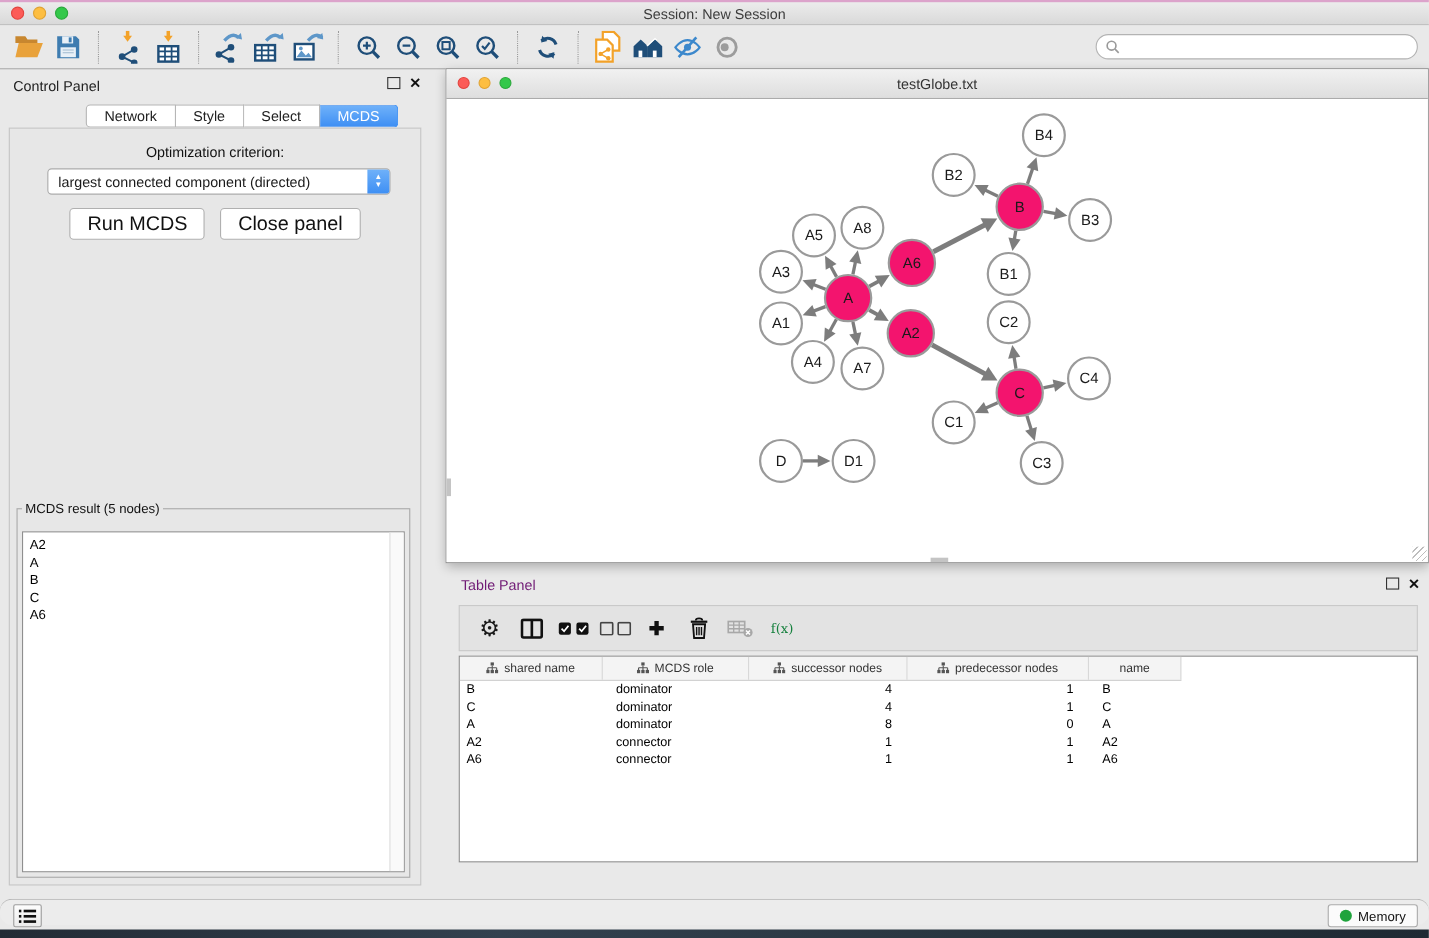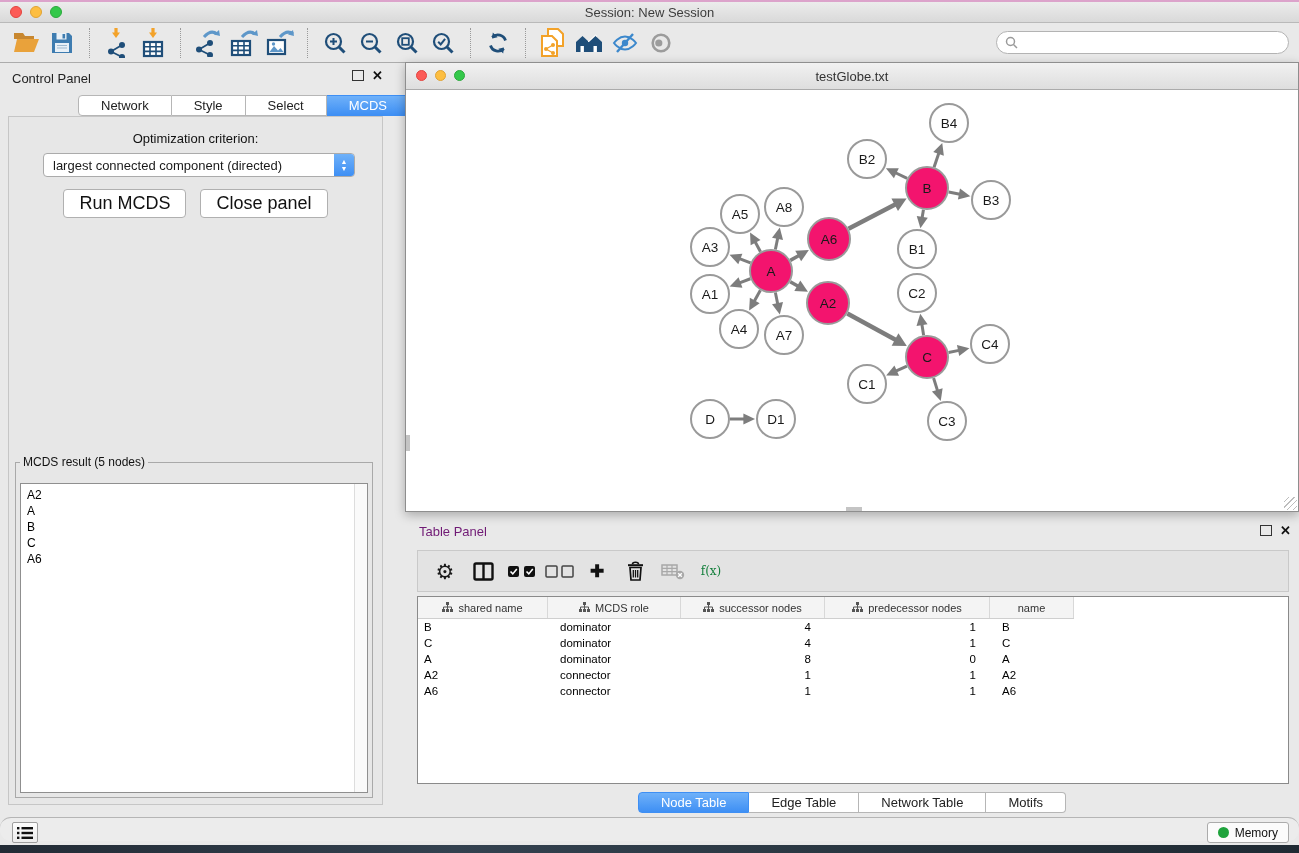--- a/index.html
+++ b/index.html
@@ -36,21 +36,21 @@
   }
   .search input{border:none;outline:none;flex:1;font-size:12px;background:transparent;font-family:inherit;}
   
   .control-panel{position:absolute;left:0;top:63px;width:391px;bottom:36px;}
   .cp-header{position:absolute;left:0;top:0;right:0;height:30px;display:flex;align-items:center;}
   .cp-title{font-size:13px;color:#222;margin-left:12px;}
   .panel-btns{position:absolute;right:8px;top:7px;display:flex;gap:8px;align-items:center;}
   .float-box{width:10px;height:9px;border:1.5px solid #333;display:inline-block;}
   .close-x{font-size:13px;font-weight:bold;color:#111;line-height:10px;}
   .cp-tabs{position:absolute;left:78px;top:32px;display:flex;}
-  .tab{padding:2px 22px;font-size:13px;background:#fff;border:1px solid #b6b6b6;border-left:none;color:#222;white-space:nowrap;}
+  .tab{padding:2px 16px;font-size:13px;background:#fff;border:1px solid #b6b6b6;border-left:none;color:#222;white-space:nowrap;}
   .tab:first-child{border-left:1px solid #b6b6b6;border-radius:4px 0 0 4px;}
   .tab:last-child{border-radius:0 4px 4px 0;}
   .tab.active{background:linear-gradient(#6FB1F9,#3E8FF4);border-color:#3E8FF4;color:#fff;}
   .cp-body{
     position:absolute;left:8px;right:8px;top:53px;bottom:12px;
     background:#E7E7E7;border:1px solid #C6C6C6;
   }
   .opt-label{position:absolute;top:14px;left:0;right:0;text-align:center;font-size:13px;color:#111;}
   .select{
     position:absolute;left:34px;right:27px;top:36px;height:24px;background:#fff;
@@ -576,26 +576,20 @@
         </div>
         <div class="tr">
           <div class="td" style="width: 130px;">A6</div>
           <div class="td pad-l" style="width: 133px;">connector</div>
           <div class="td right" style="width: 144px;">1</div>
           <div class="td right" style="width: 165px;">1</div>
           <div class="td pad-l" style="width: 84px;">A6</div>
         </div>
       </div>
   </div>
-  <div class="tp-tabs" id="tp-tabs">
-      <span class="tab active">Node Table</span>
-      <span class="tab">Edge Table</span>
-      <span class="tab">Network Table</span>
-      <span class="tab">Motifs</span>
-    </div>
 </div>
 
 <div class="status-bar">
   <span class="list-btn">
     <svg width="16" height="14" viewBox="0 0 16 14">
         <g fill="#111">
           <rect x="0" y="1" width="2.4" height="2.4"></rect>
           <rect x="4.5" y="1" width="11.5" height="2.4"></rect>
           <rect x="0" y="5.8" width="2.4" height="2.4"></rect>
           <rect x="4.5" y="5.8" width="11.5" height="2.4"></rect>

